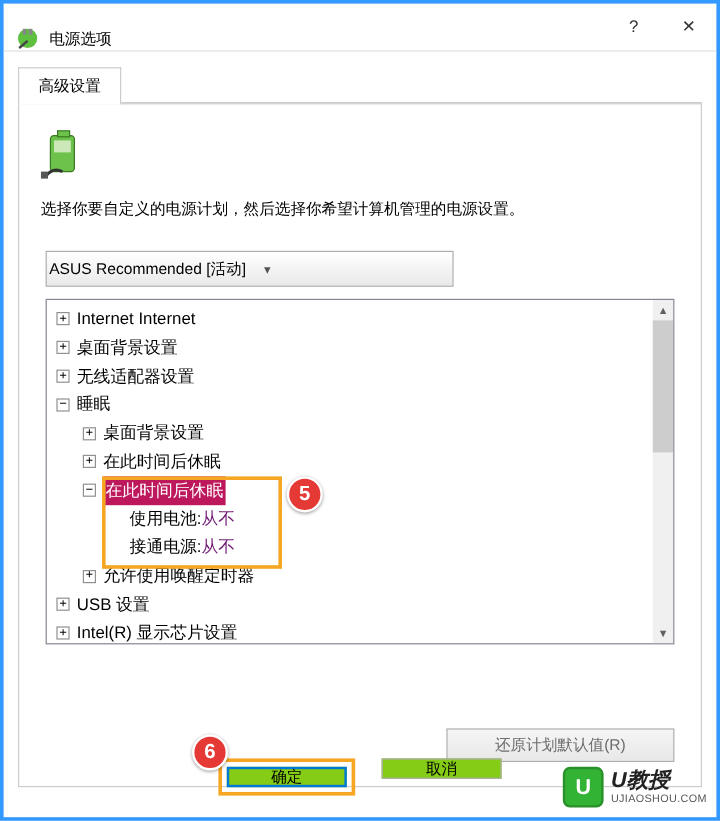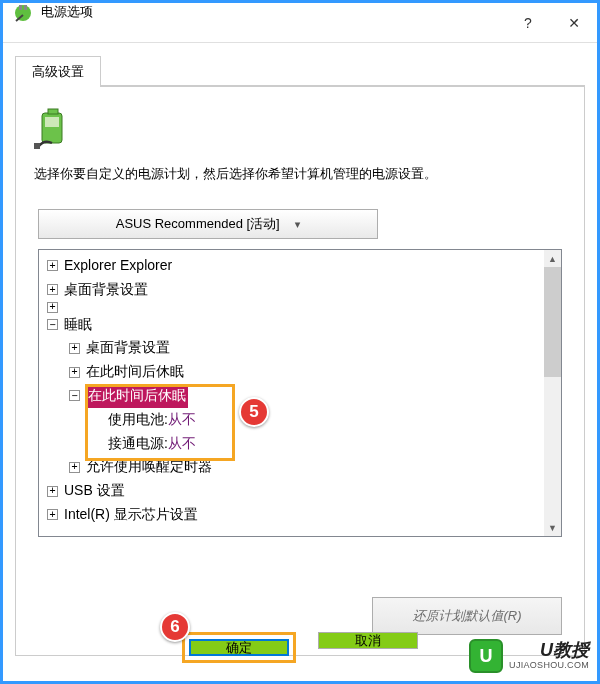--- a/index.html
+++ b/index.html
@@ -1,34 +1,34 @@
 <!DOCTYPE html>
 <html><head>
 <meta charset="utf-8">
 <style>
 * { box-sizing: border-box; margin: 0; padding: 0; }
 body { font-family: "Microsoft YaHei", "Segoe UI", sans-serif; background: #fff; width: 600px; height: 684px; border: 3px solid #3399ff; position: relative; overflow: hidden; }
 
-.titlebar { display: flex; align-items: flex-start; height: 40px; padding: 0 0 0 10px; border-bottom: 1px solid #e0e0e0; }
+.titlebar { display: flex; align-items: flex-end; height: 40px; padding: 0 0 0 10px; border-bottom: 1px solid #e0e0e0; }
 .titlebar .app-icon { width: 20px; height: 20px; margin-right: 8px; }
 .titlebar .title { font-size: 13px; flex: 1; }
 .titlebar .win-btn { width: 46px; height: 40px; display: flex; align-items: center; justify-content: center; font-size: 14px; color: #333; }
 
 .tab-area { margin: 12px 12px 0 12px; }
 .tab-header { display: flex; text-align: center; }
 .tab { padding: 6px 16px; font-size: 13px; background: #fff; border: 1px solid #ccc; border-bottom: none; position: relative; top: 1px; z-index: 2; }
 .tab-filler { flex: 1; border-bottom: 1px solid #ccc; }
 .tab-body { border: 1px solid #ccc; border-top: 1px solid #ccc; min-height: 570px; padding: 18px 18px 18px 18px; position: relative; }
 .tab::after { content:""; position:absolute; left:0; right:0; bottom:-1px; height:1px; background:#fff; }
 
 .intro { display: flex; gap: 14px; margin-bottom: 24px; flex-direction: column; }
 .intro .battery-icon { width: 38px; height: 42px; flex-shrink: 0; margin-top:2px; }
 .intro-text { font-size: 13px; line-height: 1.7; }
 
-.plan-select { width: 340px; height: 30px; border: 1px solid #adadad; background: linear-gradient(#fff,#e9e9e9); display: flex; align-items: center; padding: 0 14px; font-size: 13px; justify-content: center; margin-bottom: 10px; margin-left: 4px; gap: 15px; }
+.plan-select { width: 340px; height: 30px; border: 1px solid #adadad; background: linear-gradient(#fff,#e9e9e9); display: flex; align-items: center; padding: 0 2px; font-size: 13px; justify-content: flex-start; margin-bottom: 10px; margin-left: 4px; gap: 15px; }
 .plan-select .chev { font-size: 11px; color: #555; }
 
 .tree-box { border: 1px solid #828790; height: 288px; margin: 0 4px 12px 4px; position: relative; overflow: hidden; }
 .tree-scroll { position: absolute; right: 0; top: 0; bottom: 0; width: 17px; background: #f0f0f0; display: flex; flex-direction: column; }
 .tree-scroll .arrow { height: 17px; display:flex; align-items:center; justify-content:center; font-size:9px; color:#606060; }
 .tree-scroll .thumb { flex: 0 0 110px; background: #cdcdcd; margin: 0; }
 .tree-scroll .track { flex: 1; }
 
 .tree { padding: 4px 2px; font-size: 14px; line-height: 1.7; }
 .tree-row { display: flex; align-items: center; white-space: nowrap; }
@@ -38,35 +38,35 @@
 .expander { width: 11px; height: 11px; border: 1px solid #919191; display: inline-flex; align-items: center; justify-content: center; font-size: 10px; line-height: 1; margin-right: 6px; flex-shrink: 0; background: #fff; font-family: monospace; }
 .exp-spacer { width: 11px; height: 11px; margin-right: 6px; display:inline-block; }
 .node-label { }
 .selected { background: #be185d; color: #fff; padding: 0 2px; }
 .val-link { color: #701a75; }
 .val-sep { color: #000; }
 
 .highlight-box { position: absolute; border: 3px solid #f5a623; pointer-events: none; }
 .hb1 { left: 47px; top: 82px; width: 142px; height: 56px; }
 
-.restore-btn { position: absolute; right: 22px; bottom: 20px; width: 190px; height: 38px; border: 1px solid #adadad; background: linear-gradient(#f5f5f5,#e8e8e8); font-size: 13px; display:flex; align-items:center; justify-content:center; color: #6d6d6d; font-style: italic; }
+.restore-btn { position: absolute; right: 22px; bottom: 20px; width: 190px; height: 28px; border: 1px solid #adadad; background: linear-gradient(#f5f5f5,#e8e8e8); font-size: 13px; display:flex; align-items:center; justify-content:center; color: #6d6d6d; }
 
 .dialog-buttons { position: absolute; bottom: 18px; left: 0; right: 0; display: flex; justify-content: center; gap: 22px; }
 .dlg-btn { width: 100px; height: 17px; border: 1px solid #adadad; background: #84cc16; font-size: 13px; display:flex; align-items:center; justify-content:center; }
 .ok-btn { border: 2px solid #0078d7; }
 .ok-wrap { position: relative; padding: 4px; border: 3px solid #f5a623; }
 
 .badge { position: absolute; width: 30px; height: 30px; border-radius: 50%; background: #e53935; border: 2px solid #fff; color: #fff; font-weight: bold; font-size: 17px; display:flex; align-items:center; justify-content:center; box-shadow: 0 1px 3px rgba(0,0,0,.4); z-index: 10; }
 .badge5 { left: 236px; top: 394px; }
 .badge6 { left: 157px; top: 609px; }
 
 .watermark { position: absolute; right: 8px; bottom: 8px; display:flex; align-items:center; gap:6px; }
 .wm-icon { width: 34px; height: 34px; background: #33b333; border-radius: 6px; display:flex; align-items:center; justify-content:center; color:#fff; font-weight:bold; font-size:18px; border:2px solid #2a902a; }
 .wm-text { display:flex; flex-direction:column; line-height:1.1; }
-.wm-text .big { font-size:18px; font-weight:bold; font-style:italic; color:#222;text-align:right; }
+.wm-text .big { font-size:18px; font-weight:bold; font-style:italic; color:#222; }
 .wm-text .small { font-size:9px; color:#555; letter-spacing:.3px; }
 </style>
 </head>
 <body>
 
 <div class="titlebar">
   <span class="app-icon">
     <svg viewBox="0 0 20 20">
         <circle cx="10" cy="10" r="8" fill="#5fbf3f"></circle>
         <rect x="6" y="2" width="3" height="5" fill="#888"></rect>
@@ -106,30 +106,31 @@
     <div class="plan-select">
       <span>ASUS Recommended [活动]</span>
       <span class="chev">▾</span>
     </div>
 
     <div class="tree-box">
       <div class="tree">
 
         <div class="tree-row indent-0">
           <span class="expander">+</span>
-          <span class="node-label">Explorer Explorer</span>
+          <span class="node-label">Internet Internet</span>
         </div>
 
         <div class="tree-row indent-0">
           <span class="expander">+</span>
           <span class="node-label">桌面背景设置</span>
         </div>
 
         <div class="tree-row indent-0">
           <span class="expander">+</span>
+          <span class="node-label">无线适配器设置</span>
         </div>
 
         <div class="tree-row indent-0">
           <span class="expander">−</span>
           <span class="node-label">睡眠</span>
         </div>
 
         <div class="tree-row indent-1">
           <span class="expander">+</span>
           <span class="node-label">桌面背景设置</span>

